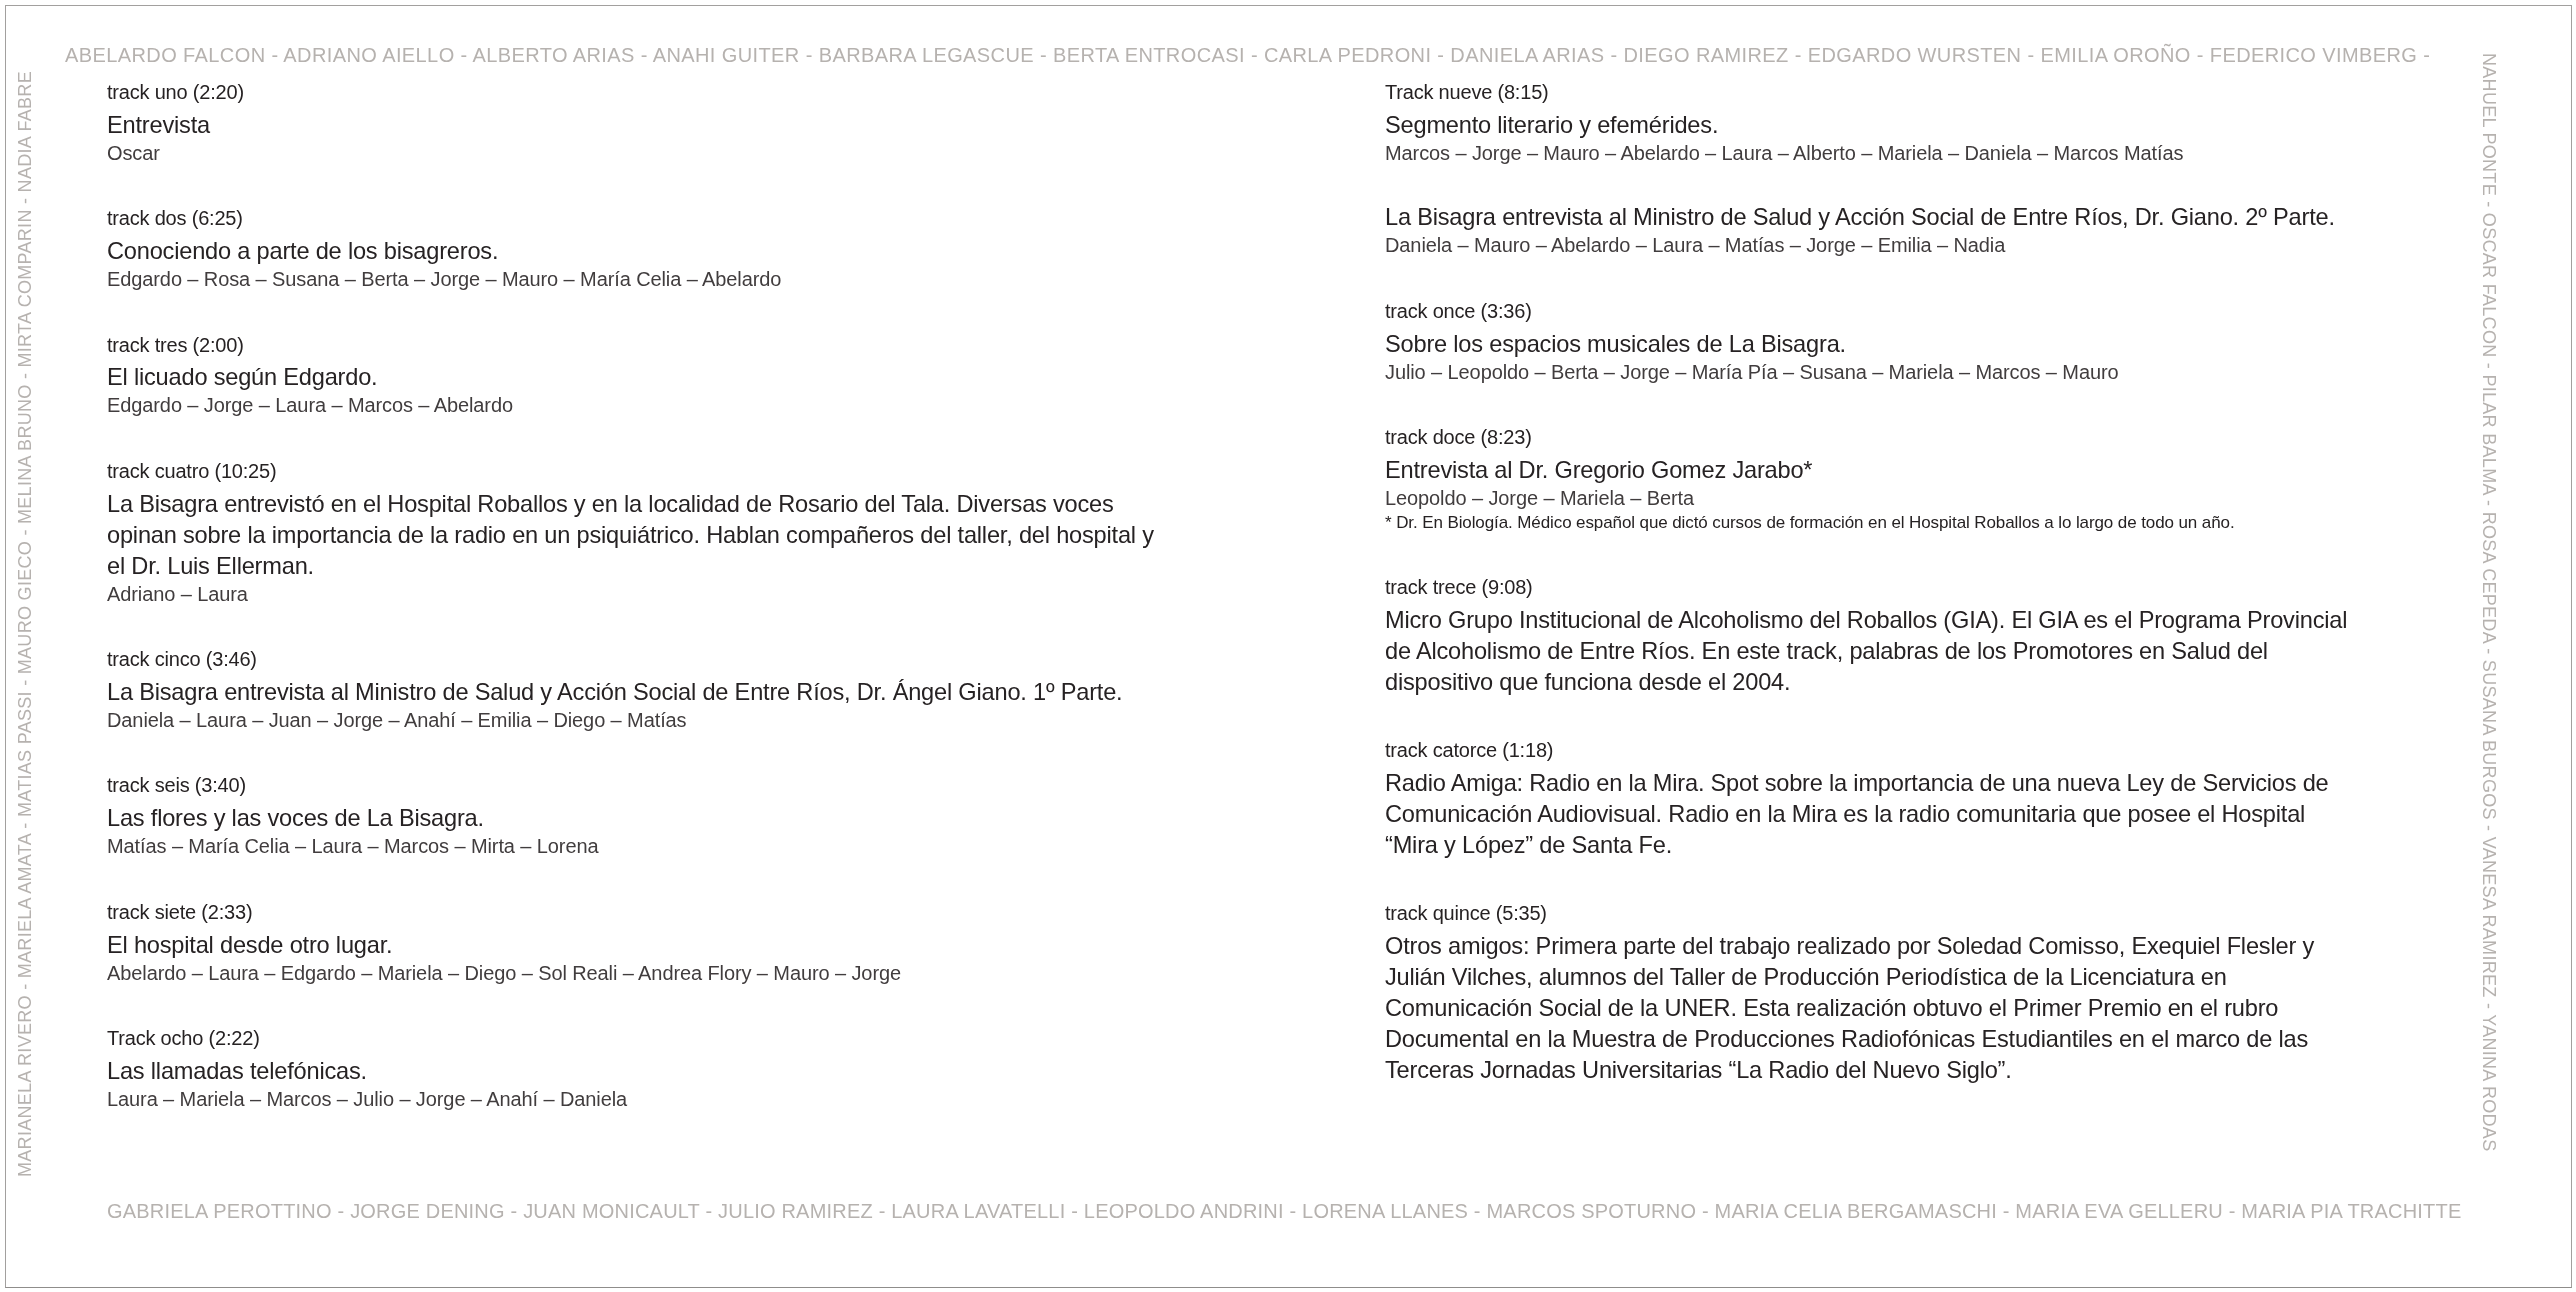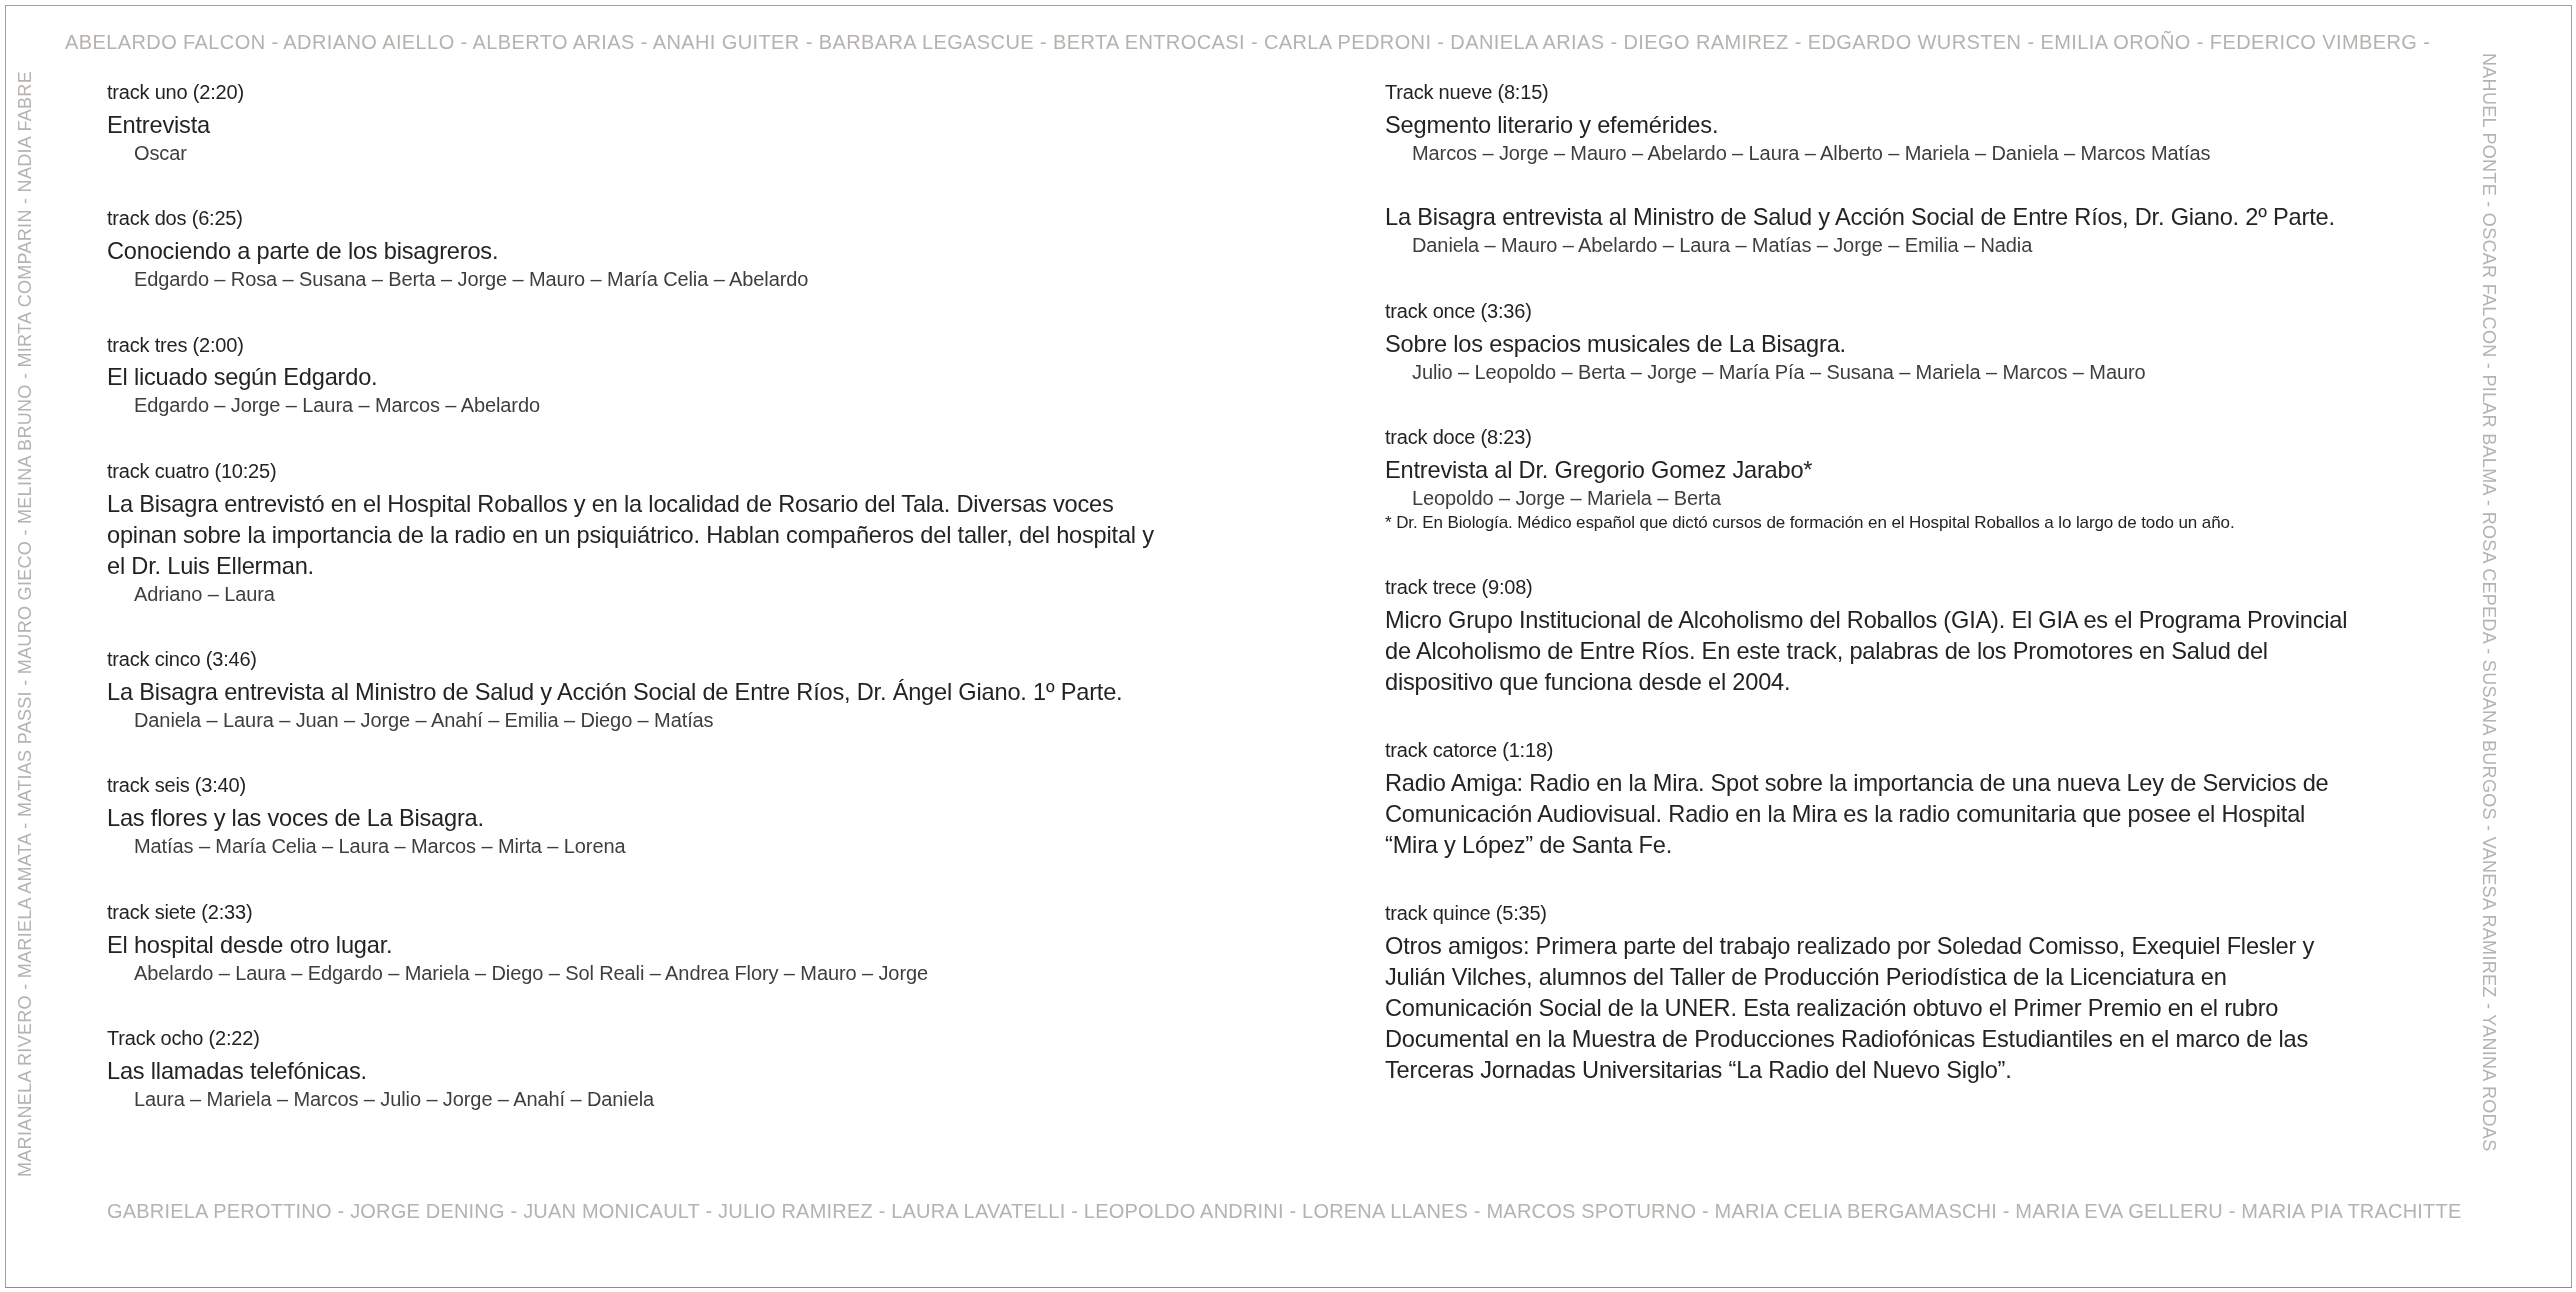--- a/index.html
+++ b/index.html
@@ -21,21 +21,21 @@
     border-bottom-color:#8f8d8b;
     pointer-events:none;
   }
   .strip{
     color:var(--gray-names);
     white-space:pre;
     font-size:20px;
     letter-spacing:0.4px;
     font-weight:400;
   }
-  .strip-top{position:absolute;left:65px;top:31px;}
+  .strip-top{position:absolute;left:65px;top:44px;}
   .strip-bottom{position:absolute;left:107px;top:1190px;letter-spacing:0.2px;margin-top:10px;}
   .strip-left{
     position:absolute;left:14.5px;top:1177px;width:1133px;
     transform:rotate(-90deg);transform-origin:0 0;
     font-size:18px;letter-spacing:0.3px;
   }
   .strip-right{
     position:absolute;left:2499px;top:53px;width:1124px;
     transform:rotate(90deg);transform-origin:0 0;
     font-size:18px;letter-spacing:0.3px;
@@ -48,21 +48,20 @@
     font-size:20px;line-height:33px;font-weight:normal;
     color:var(--ink);margin-bottom:0.9px;letter-spacing:-0.2px;
   }
   .track-desc{
     font-size:23.6px;line-height:31px;color:var(--ink);
     white-space:pre;letter-spacing:-0.2px;
   }
   .track-credits{
     font-size:20px;line-height:25.4px;color:var(--credits);
     letter-spacing:-0.1px;
-    margin-left:27px;
   }
   .track-footnote{
     font-size:17px;line-height:23.6px;color:var(--ink);
     letter-spacing:-0.1px;
   }
 </style>
 </head>
 <body>
 
 <div class="frame"></div>

